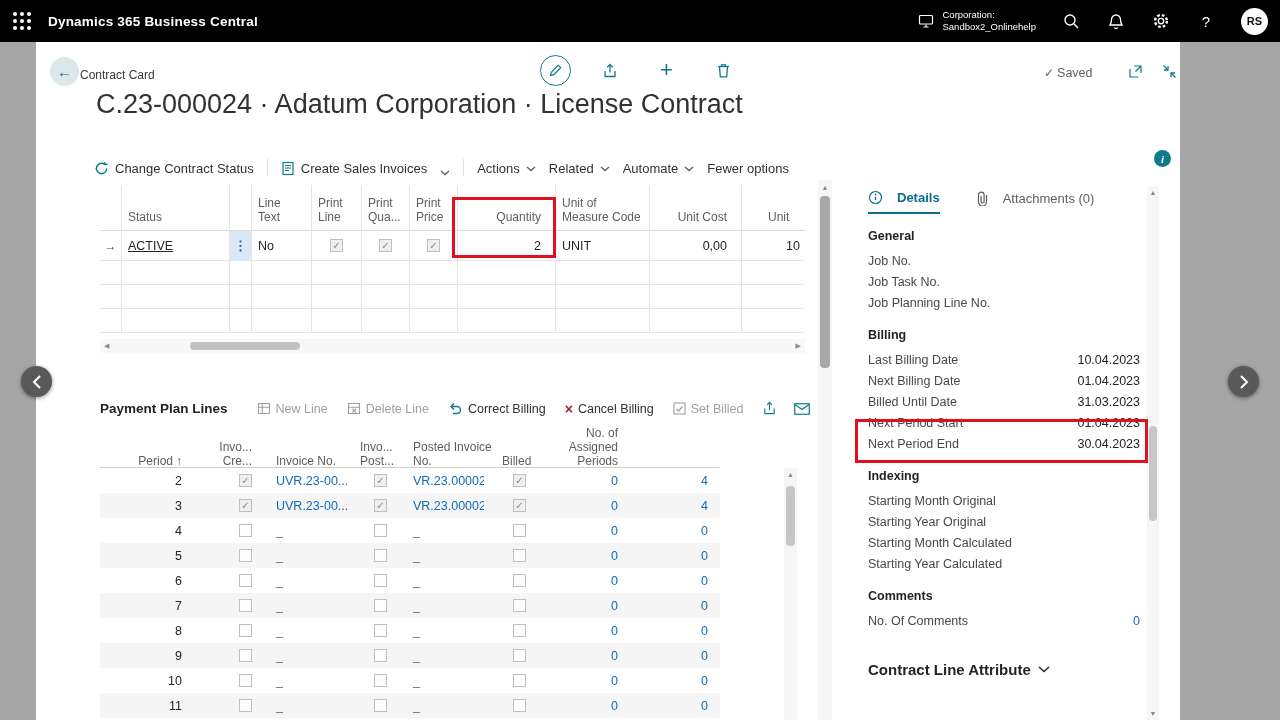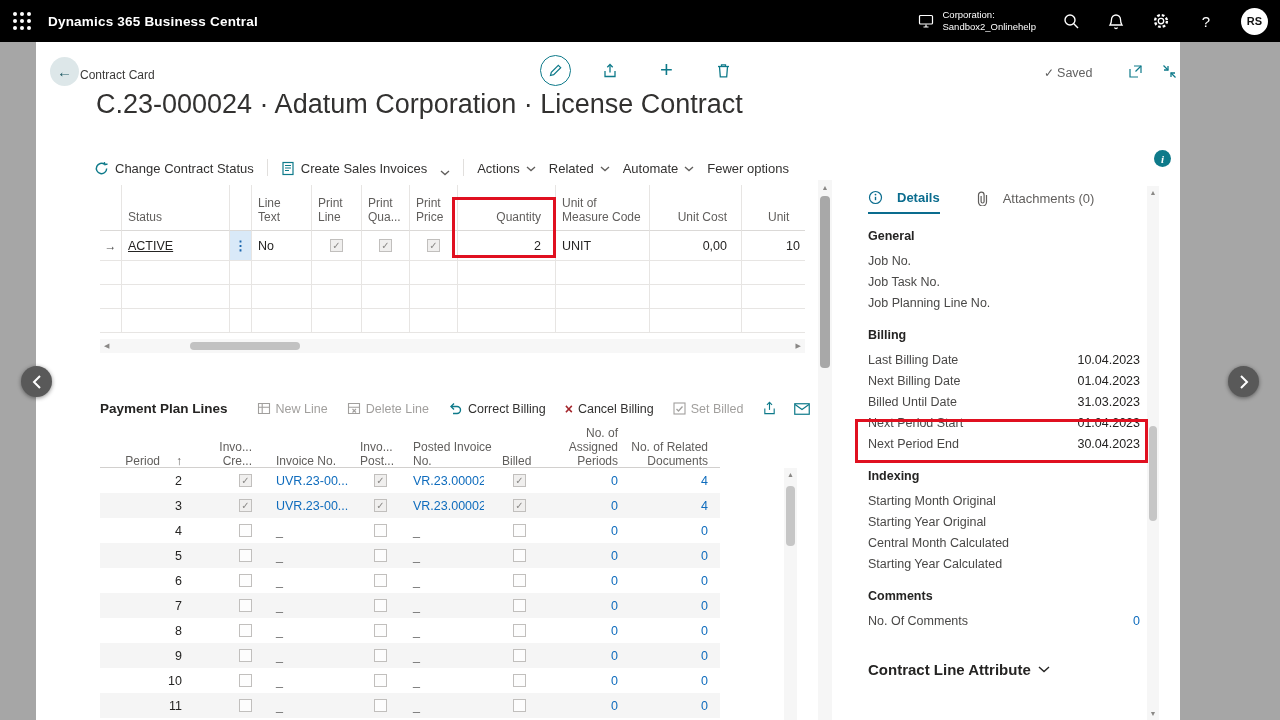--- a/index.html
+++ b/index.html
@@ -79,21 +79,21 @@
   .pt-x{color:#a4262c;font-size:14px;font-weight:700;line-height:1;}
   .pt-right{margin-left:auto;display:flex;align-items:center;gap:17px;padding-right:8px;}
 
   
   .payment-table{left:64px;top:384px;width:620px;height:294px;overflow:hidden;}
   .pgrid{display:grid;grid-template-columns:90px 70px 88px 50px 86px 50px 92px 90px;}
   .phead{border-bottom:1px solid #d2d0ce;height:42px;align-items:end;}
   .ph{display:flex;flex-direction:column;justify-content:flex-end;height:42px;font-size:12px;color:var(--muted);line-height:1.18;white-space:nowrap;}
   .ph.r{align-items:flex-end;padding-right:8px;}
   .ph.l16{padding-left:16px;} .ph.l12{padding-left:12px;} .ph.l15{padding-left:15px;} .ph.l18{padding-left:18px;}
-  .sorth{display:flex;gap:16px;}
+  .sorth{display:flex;gap:3px;}
   .prow{display:grid;grid-template-columns:90px 70px 88px 50px 86px 50px 92px 90px;height:25px;}
   .prow.alt{background:#f5f5f5;}
   .pc{display:flex;align-items:center;height:25px;white-space:nowrap;overflow:hidden;}
   .pc.cperiod{justify-content:flex-end;padding-right:8px;}
   .pc.cchk1,.pc.cchk3{justify-content:flex-end;padding-right:8px;}
   .pc.cchk2{padding-left:26px;}
   .pc.clink1{padding-left:16px;} .pc.clink2{padding-left:15px;}
   .pc.cnum{justify-content:flex-end;padding-right:8px;}
   .link{color:var(--link);cursor:pointer;}
   .ph-placeholder{color:#6b6b6b;}
@@ -487,24 +487,20 @@
           <span>Posted Invoice</span>
           <span>No.</span>
         </div>
       <div class="ph l18">
           <span>Billed</span>
         </div>
       <div class="ph r">
           <span>No. of</span>
           <span>Assigned</span>
           <span>Periods</span>
-        </div>
-      <div class="ph r">
-          <span>No. of Related</span>
-          <span>Documents</span>
         </div>
     </div>
     <div>
         <div class="prow">
           <div class="pc cperiod">2</div>
           <div class="pc cchk1">
             <span class="pcheckbox checked">
               <span class="tick">✓</span>
             </span>
           </div>
@@ -746,21 +742,21 @@
           <div class="dsection-title">Indexing</div>
           <div class="drow">
             <div class="dlabel">Starting Month Original</div>
             <div class="dvalue"></div>
           </div>
           <div class="drow">
             <div class="dlabel">Starting Year Original</div>
             <div class="dvalue"></div>
           </div>
           <div class="drow">
-            <div class="dlabel">Central Month Calculated</div>
+            <div class="dlabel">Starting Month Calculated</div>
             <div class="dvalue"></div>
           </div>
           <div class="drow">
             <div class="dlabel">Starting Year Calculated</div>
             <div class="dvalue"></div>
           </div>
         </div>
         <div class="dsection">
           <div class="dsection-title">Comments</div>
           <div class="drow">

